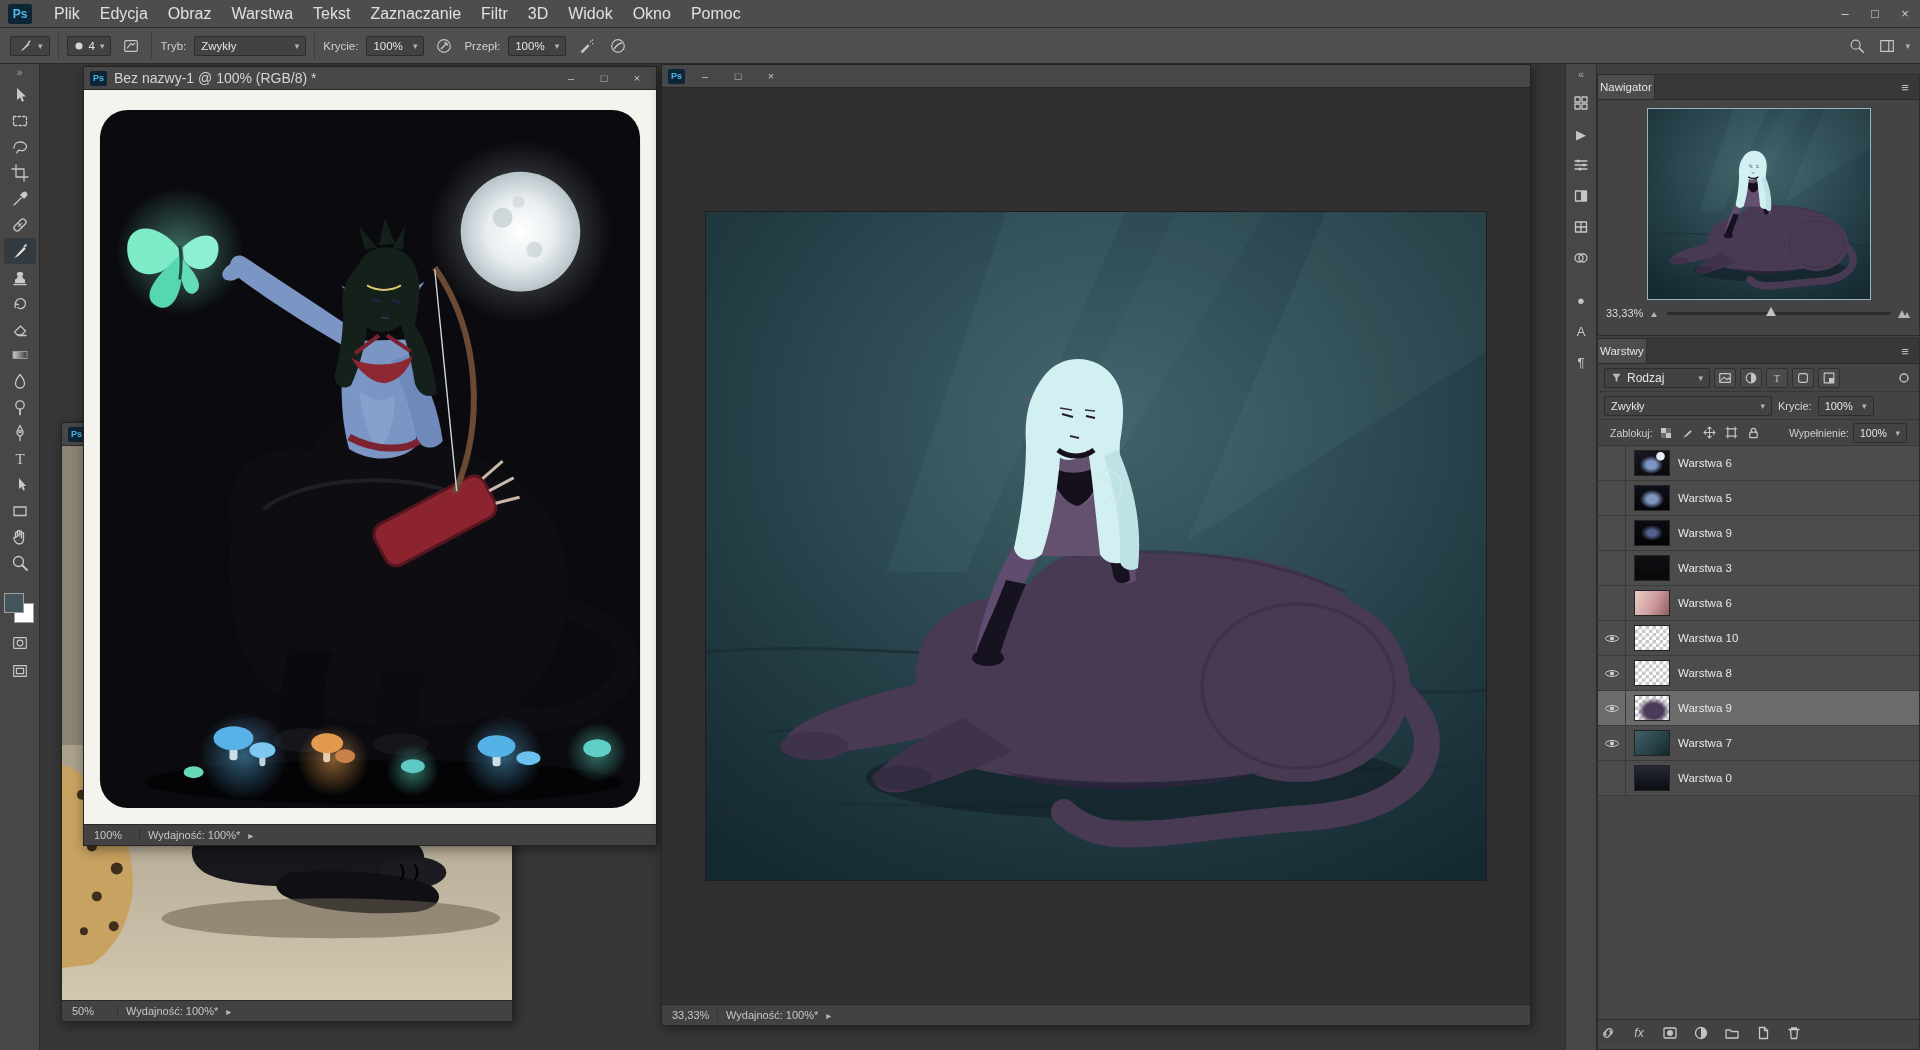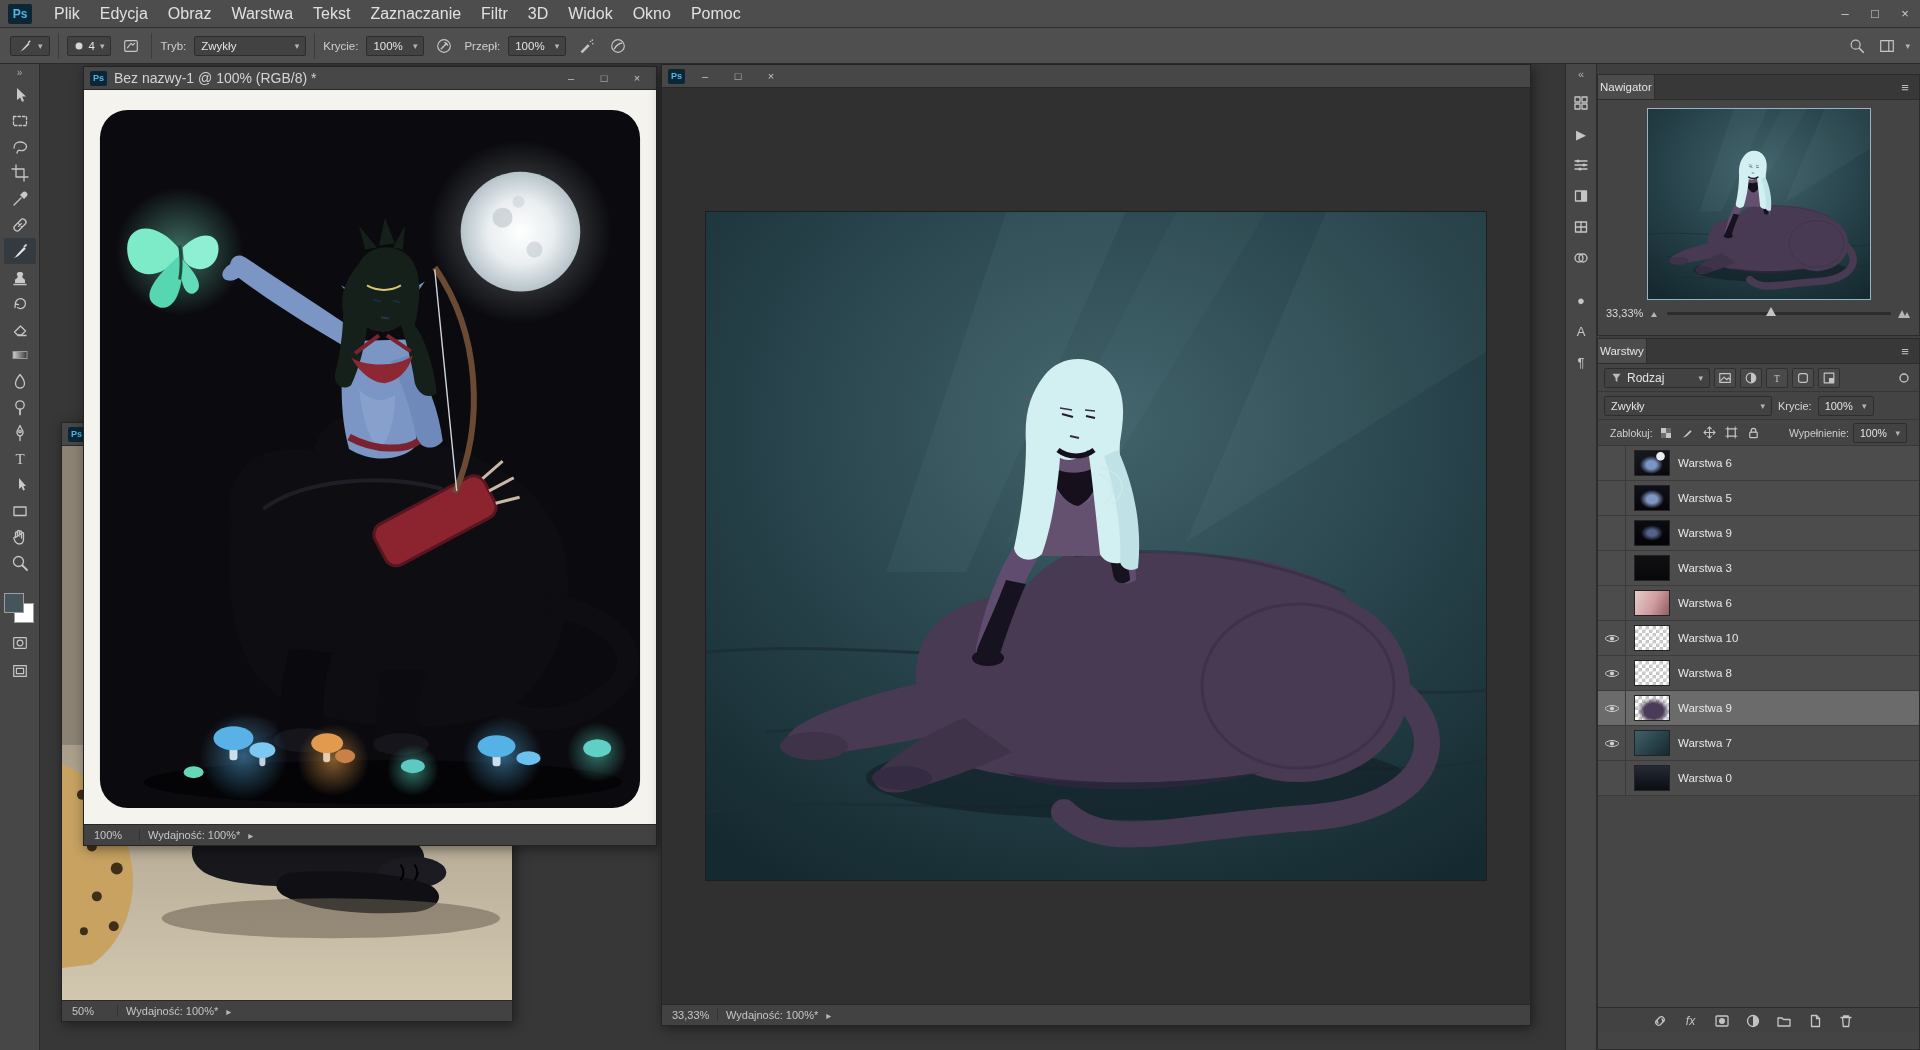--- a/index.html
+++ b/index.html
@@ -88,21 +88,21 @@
 .checker{background-color:#fff;background-image:linear-gradient(45deg,#c4c4c4 25%,transparent 25%,transparent 75%,#c4c4c4 75%),linear-gradient(45deg,#c4c4c4 25%,transparent 25%,transparent 75%,#c4c4c4 75%);background-size:7px 7px;background-position:0 0,3.5px 3.5px}
 .t-sketch{background-color:#fff;background-image:radial-gradient(ellipse at 55% 62%,#4a3c58 0 36%,rgba(0,0,0,0) 62%),linear-gradient(45deg,#c4c4c4 25%,transparent 25%,transparent 75%,#c4c4c4 75%),linear-gradient(45deg,#c4c4c4 25%,transparent 25%,transparent 75%,#c4c4c4 75%);background-size:100% 100%,7px 7px,7px 7px;background-position:0 0,0 0,3.5px 3.5px}
 .t-art1{background-image:radial-gradient(circle at 75% 22%,#e9eff1 0 12%,rgba(0,0,0,0) 15%),radial-gradient(ellipse at 48% 58%,#7b95c4 0 20%,rgba(0,0,0,0) 46%),linear-gradient(160deg,#191923,#07070b)}
 .t-art2{background-image:radial-gradient(ellipse at 50% 55%,#8095c0 0 22%,rgba(0,0,0,0) 50%),linear-gradient(#10101a,#05050a)}
 .t-art3{background-image:radial-gradient(ellipse at 50% 50%,#55628c 0 18%,rgba(0,0,0,0) 46%),linear-gradient(#0b0b12,#030305)}
 .t-black{background-image:linear-gradient(#101014,#08080a)}
 .t-pink{background-image:linear-gradient(115deg,#e9cfc6,#cf9aa0 55%,#8f5f5c)}
 .t-photo{background-image:radial-gradient(ellipse at 55% 30%,#1e1e24 0 28%,rgba(0,0,0,0) 55%),linear-gradient(#8c8374 0 45%,#c9bda6 45% 100%)}
 .t-teal{background-image:linear-gradient(135deg,#40616a,#16282e)}
 .t-dark{background-image:linear-gradient(#252a34,#0b0d13)}
-.lbottom{position:absolute;bottom:16px;left:0;right:0;height:26px;background:#424242;border-top:1px solid #2c2c2c;display:flex;align-items:center;justify-content:center;gap:11px;padding-right:12px}
+.lbottom{position:absolute;bottom:4px;left:0;right:0;height:26px;background:#424242;border-top:1px solid #2c2c2c;display:flex;align-items:center;justify-content:flex-start;gap:11px;padding-right:12px}
 .bicon{width:20px;height:20px;display:flex;align-items:center;justify-content:center}
 .fxtext{font-style:italic;font-size:12px;color:#c2c2c2}
 </style>
 </head>
 <body>
 
 <div id="app">
 
 <svg width="0" height="0" style="position:absolute" aria-hidden="true">
 <defs>

